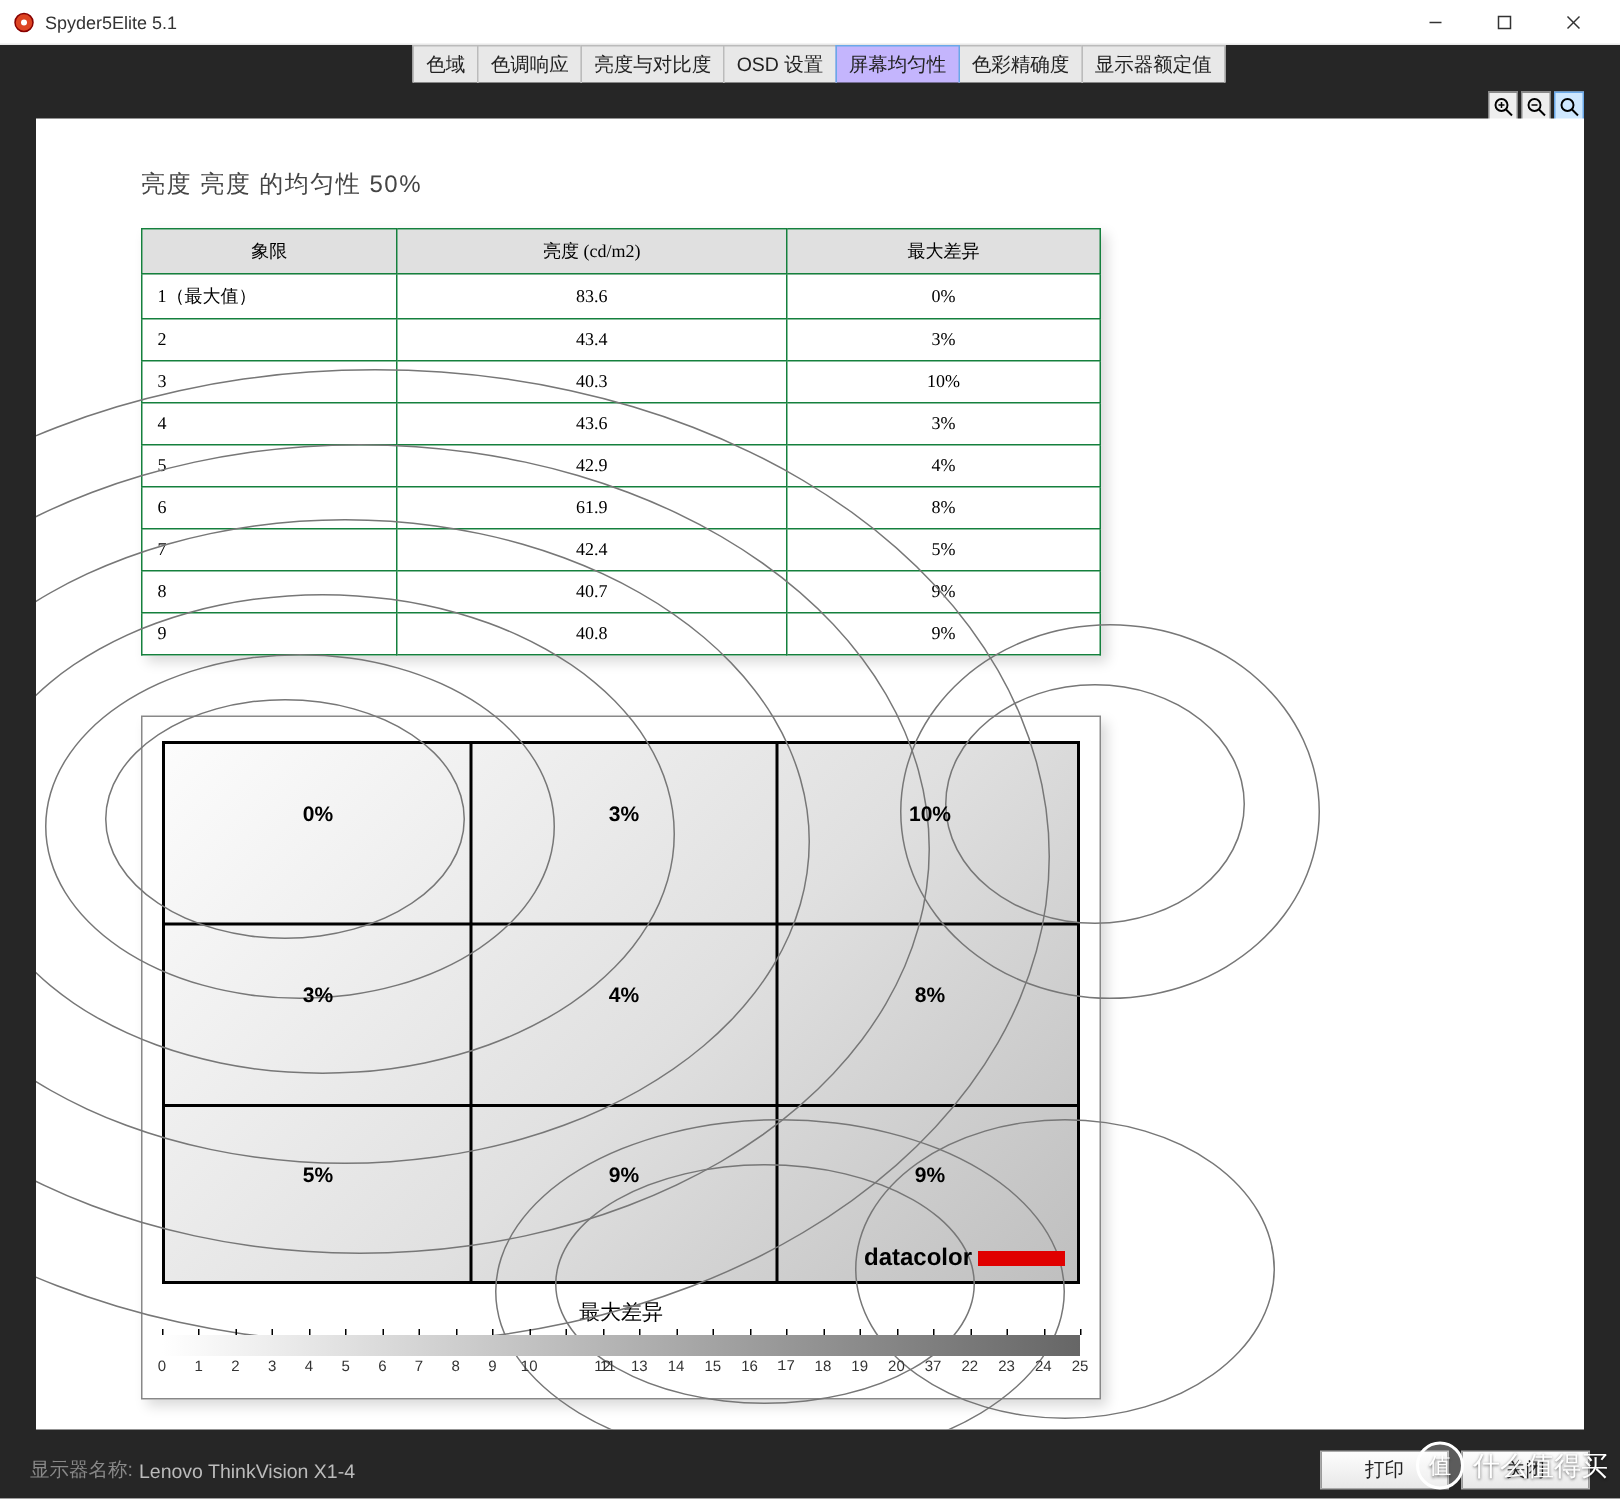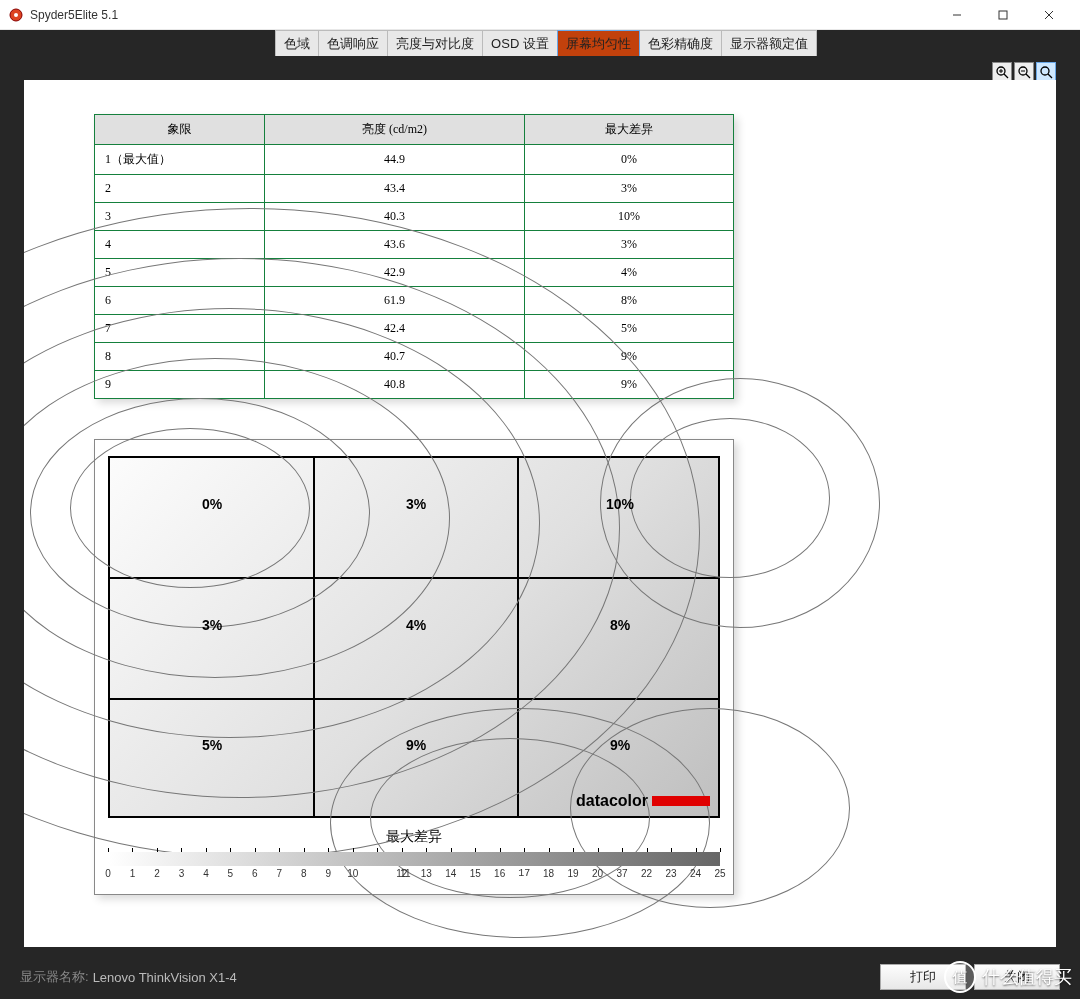--- a/index.html
+++ b/index.html
@@ -15,21 +15,21 @@
   .titlebar .winbtn svg { width: 10px; height: 10px; }
 
   
   .app-body { background: #262626; position: absolute; top: 30px; left: 0; right: 0; bottom: 0; display: flex; flex-direction: column; }
 
   
   .tabs-row { height: 26px; display: flex; justify-content: center; align-items: stretch; }
   .tabs { display: flex; }
   .tab { font-size: 13px; padding: 3px 8px; background: #e8e8e8; color: #222; border: 1px solid #bbb; border-bottom: none; margin-left: -1px; display: flex; align-items: center; }
   .tab:first-child { margin-left: 12px; }
-  .tab.active { background: #c2410c; border-color: #6aa8e8; position: relative; z-index: 1; }
+  .tab.active { background: #c4b5fd; border-color: #6aa8e8; position: relative; z-index: 1; }
 
   
   .viewer-wrap { flex: 1; padding: 24px 24px 8px 24px; position: relative; display: flex; flex-direction: column; }
   .zoom-tools { position: absolute; top: 6px; right: 24px; display: flex; gap: 2px; }
   .zoom-btn { width: 20px; height: 20px; background: #eee; border: 1px solid #888; display: flex; align-items: center; justify-content: center; position: relative; }
   .zoom-btn.active { background: #cfe8ff; border-color: #6aa8e8; }
   .zoom-btn svg { width: 14px; height: 14px; }
 
   .page { background: #fff; flex: 1; overflow: hidden; padding: 34px 70px 20px 70px; position: relative; }
 
@@ -133,34 +133,35 @@
       </div>
       <div class="zoom-btn active">
         <svg viewBox="0 0 14 14">
             <circle cx="6" cy="6" r="4" fill="none" stroke="#000" stroke-width="1.3"></circle>
             <line x1="9" y1="9" x2="13" y2="13" stroke="#000" stroke-width="1.3"></line>
           </svg>
       </div>
     </div>
 
     <div class="page">
+      <div class="page-title">亮度 亮度 的均匀性 50%</div>
 
       <div class="data-table-wrap">
         <table class="data">
           <thead>
             <tr>
               <th style="width:170px">象限</th>
               <th style="width:260px">亮度 (cd/m2)</th>
               <th>最大差异</th>
             </tr>
           </thead>
           <tbody id="table-body">
               <tr>
                 <td class="qcol">1（最大值）</td>
-                <td class="vcol">44.9</td>
+                <td class="vcol">83.6</td>
                 <td class="dcol">0%</td>
               </tr>
               <tr>
                 <td class="qcol">2</td>
                 <td class="vcol">43.4</td>
                 <td class="dcol">3%</td>
               </tr>
               <tr>
                 <td class="qcol">3</td>
                 <td class="vcol">40.3</td>

